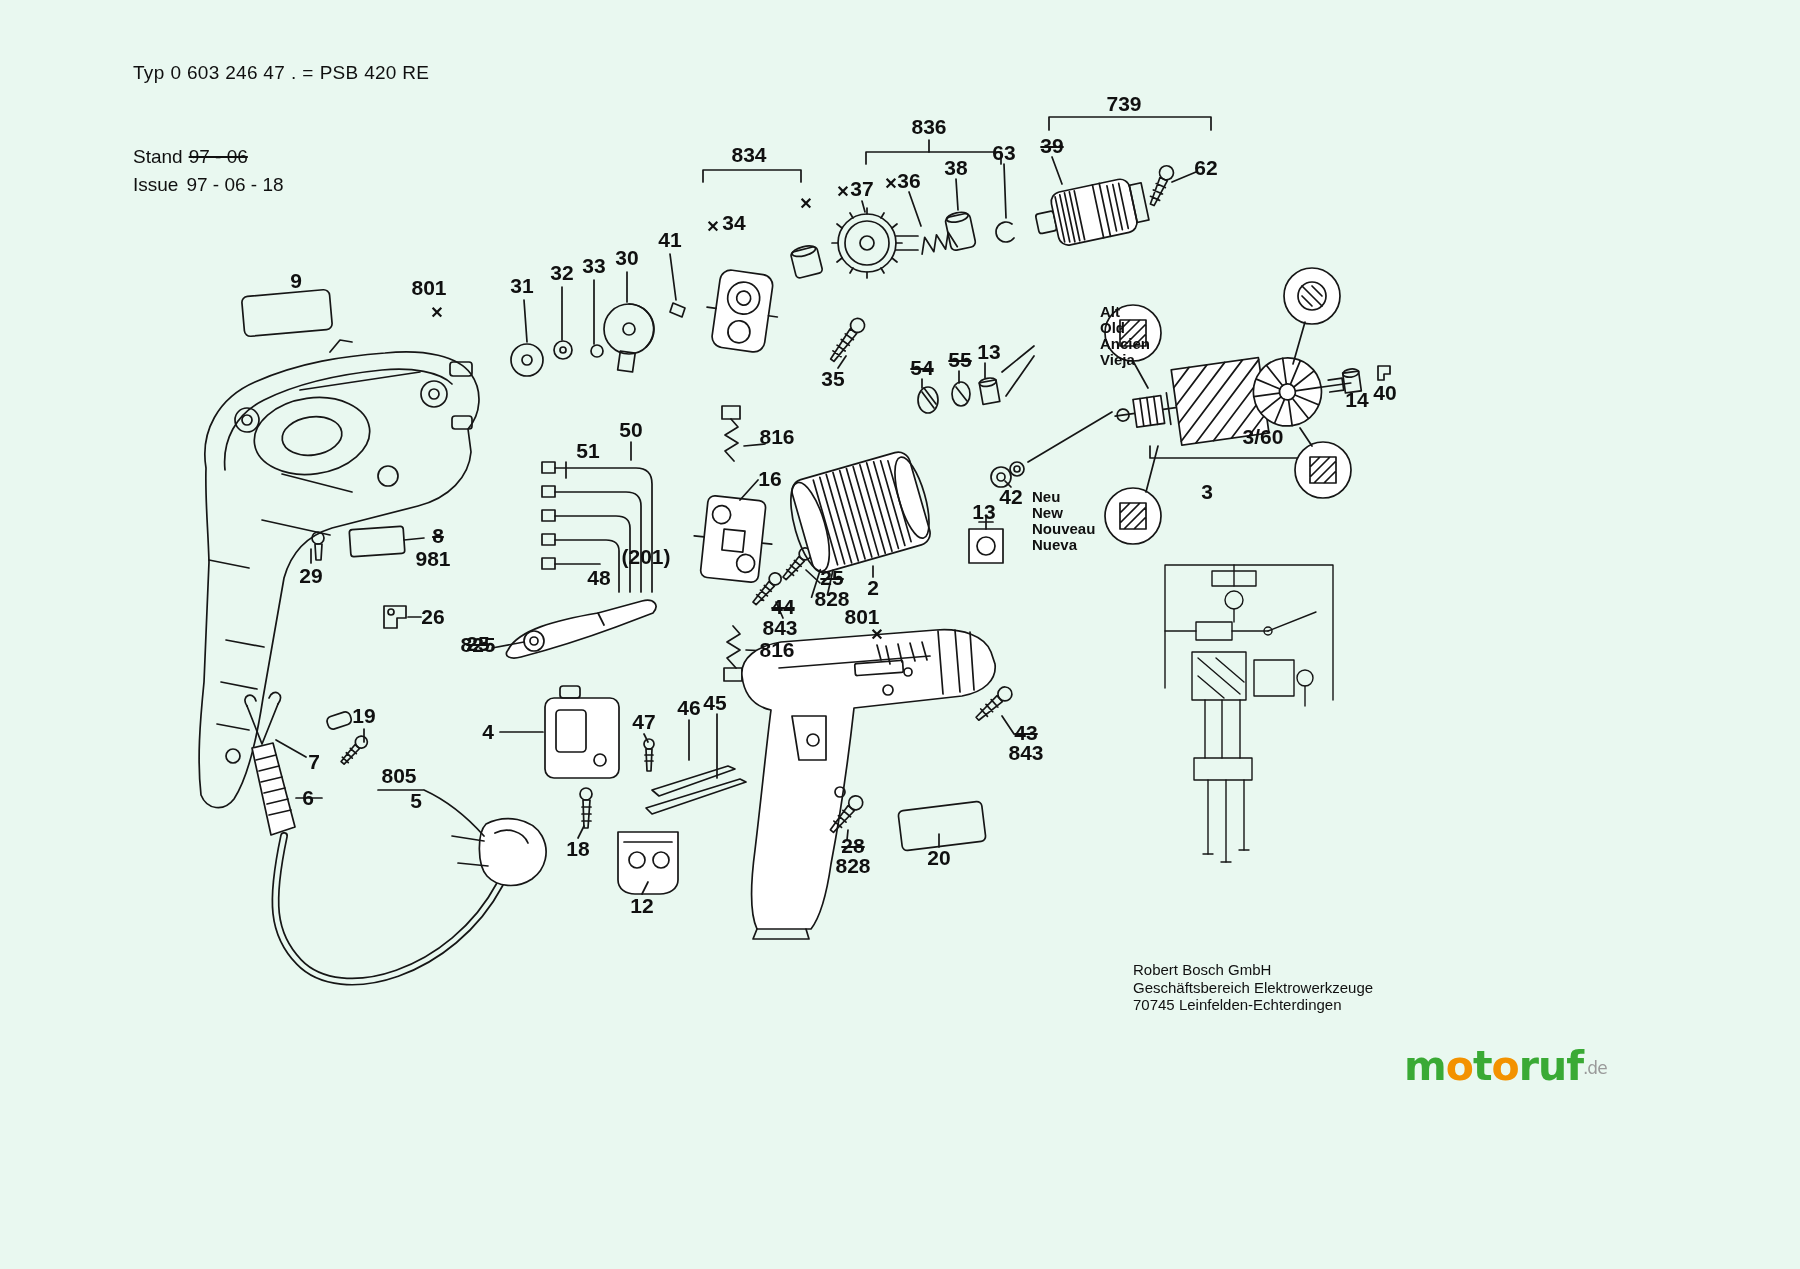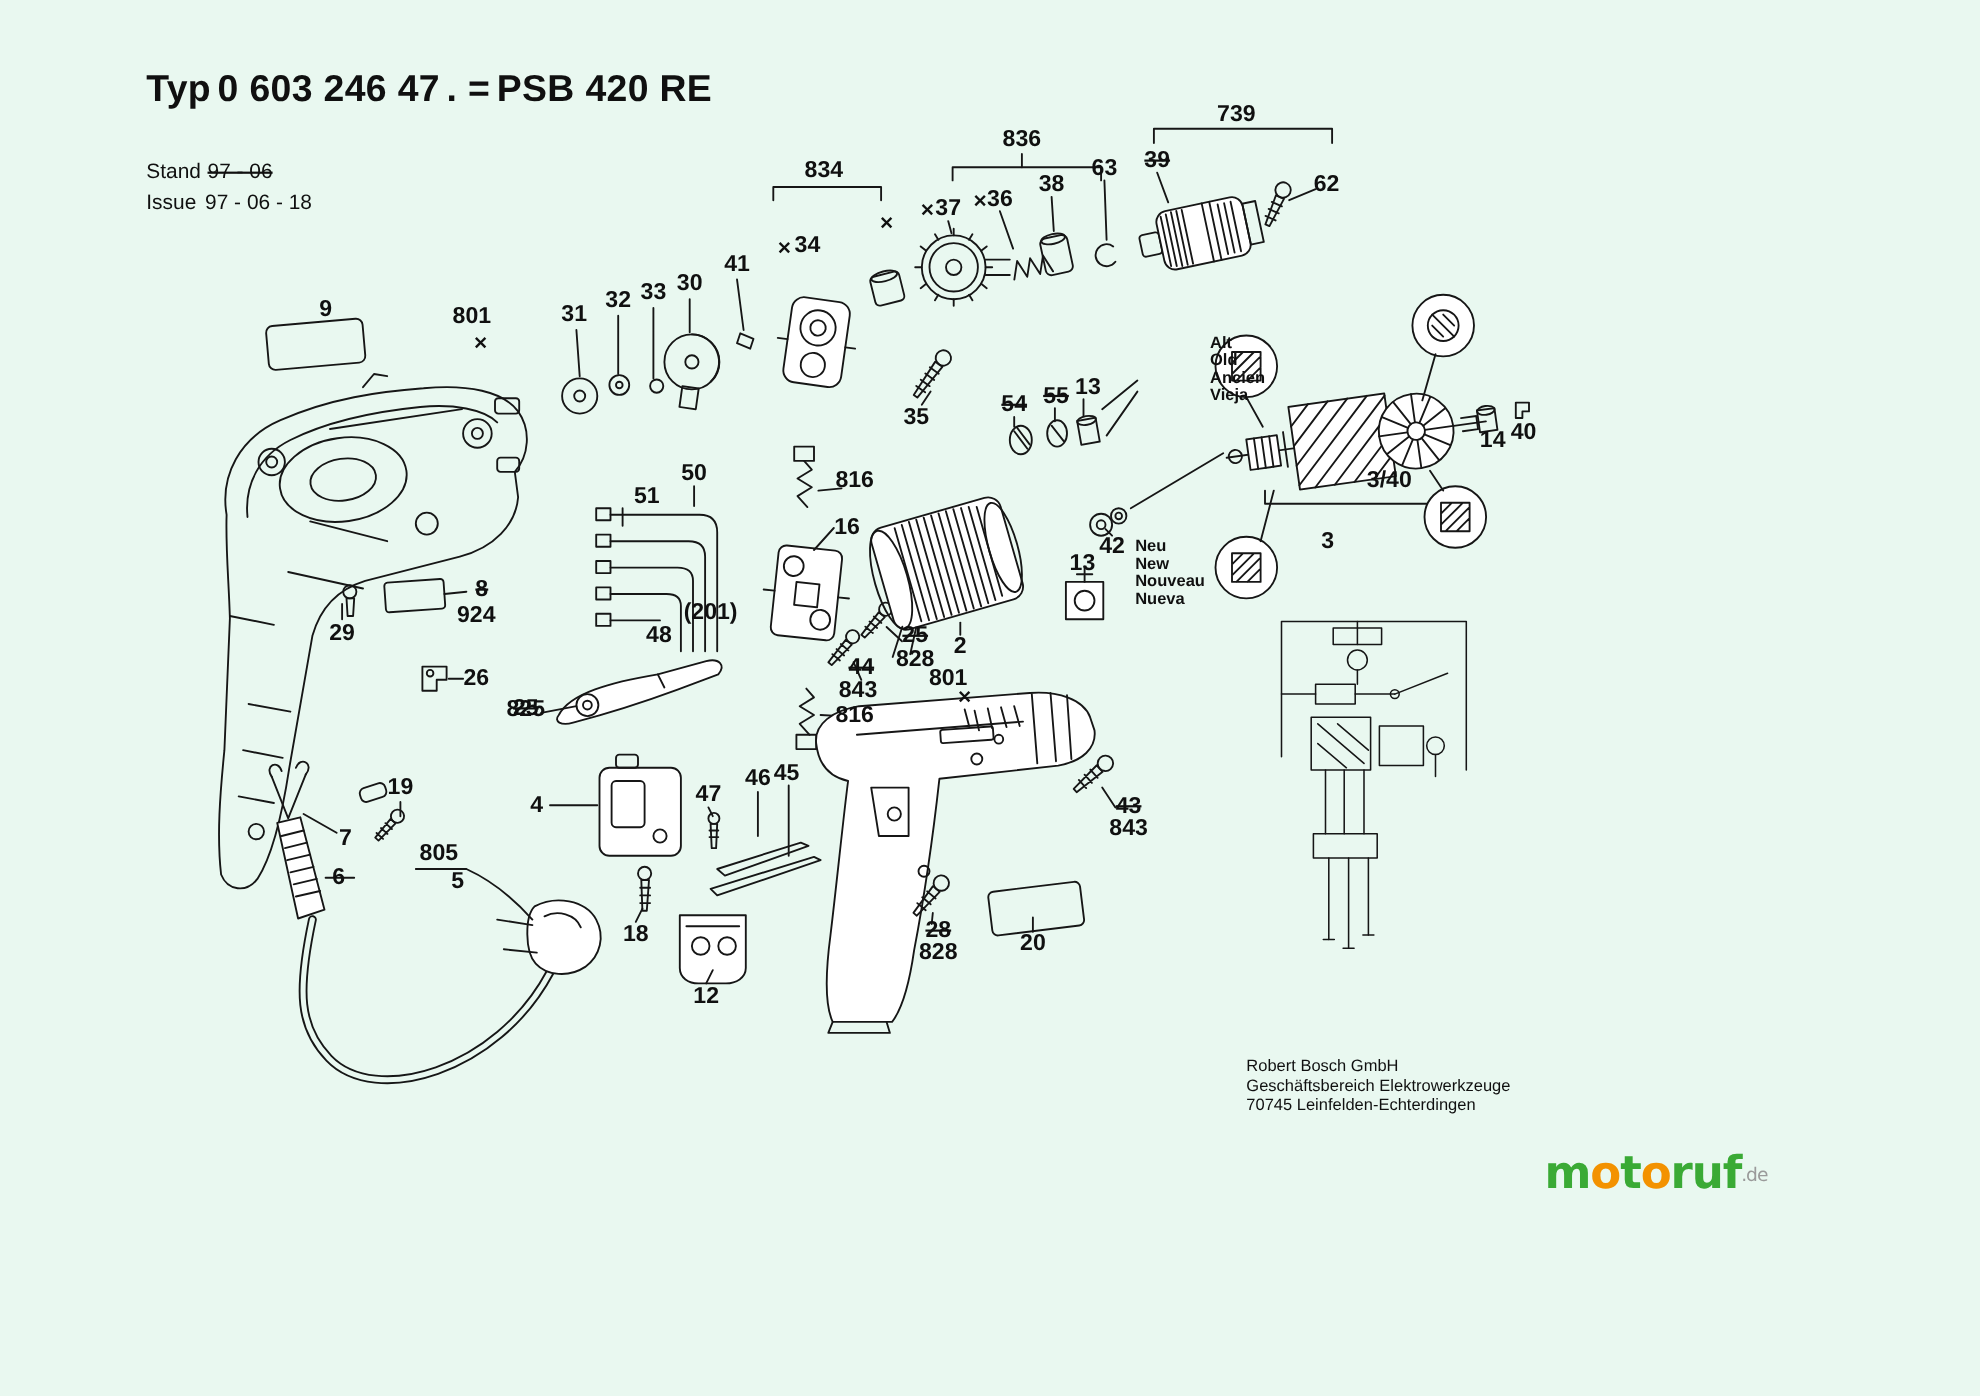--- a/index.html
+++ b/index.html
@@ -2,21 +2,21 @@
 <html><head>
 <meta charset="utf-8">
 <style>
   html,body{margin:0;padding:0;}
   #stage{position:relative;width:1800px;height:1269px;background:#e9f8f0;
          font-family:"Liberation Sans",sans-serif;color:#101010;overflow:hidden;}
   #drawing{position:absolute;left:0;top:0;}
   .plabel{position:absolute;transform:translate(-50%,-50%);font-size:21px;font-weight:700;white-space:nowrap;}
   .plabel.struck{text-decoration:line-through;text-decoration-thickness:2.2px;}
   .xmark{position:absolute;transform:translate(-50%,-50%);font-size:16px;font-weight:700;}
-  #title{position:absolute;left:133px;top:62px;font-size:34px;font-weight:700;letter-spacing:.3px;}
+  #title{position:absolute;left:133px;top:62px;font-size:19px;font-weight:400;letter-spacing:.3px;}
   #title span{margin-right:6px;}
   #stand{position:absolute;left:133px;top:146px;font-size:19px;}
   #stand .val{text-decoration:line-through;text-decoration-thickness:1.8px;padding:0 6px;}
   #issue{position:absolute;left:133px;top:174px;font-size:19px;}
   #issue span{margin-right:8px;}
   .lang-block{position:absolute;font-size:15px;font-weight:700;line-height:16px;}
   #legend-old{left:1100px;top:304px;}
   #legend-new{left:1032px;top:489px;}
   .foot-block{position:absolute;font-size:15px;line-height:17.5px;}
   #footer-notice{left:1133px;top:889px;}
@@ -352,30 +352,30 @@
       <div class="plabel" style="left: 562px; top: 273px;">32</div>
       <div class="plabel" style="left: 522px; top: 286px;">31</div>
       <div class="plabel" style="left: 296px; top: 281px;">9</div>
       <div class="plabel" style="left: 429px; top: 288px;">801</div>
       <div class="plabel" style="left: 833px; top: 379px;">35</div>
       <div class="plabel struck" style="left: 922px; top: 368px;">54</div>
       <div class="plabel struck" style="left: 960px; top: 360px;">55</div>
       <div class="plabel" style="left: 989px; top: 352px;">13</div>
       <div class="plabel" style="left: 1357px; top: 400px;">14</div>
       <div class="plabel" style="left: 1385px; top: 393px;">40</div>
-      <div class="plabel" style="left: 1263px; top: 437px;">3/40</div>
+      <div class="plabel" style="left: 1263px; top: 437px;">3/60</div>
       <div class="plabel" style="left: 1207px; top: 492px;">3</div>
       <div class="plabel" style="left: 631px; top: 430px;">50</div>
       <div class="plabel" style="left: 588px; top: 451px;">51</div>
       <div class="plabel" style="left: 777px; top: 437px;">816</div>
       <div class="plabel" style="left: 770px; top: 479px;">16</div>
       <div class="plabel" style="left: 1011px; top: 497px;">42</div>
       <div class="plabel" style="left: 984px; top: 512px;">13</div>
       <div class="plabel struck" style="left: 438px; top: 536px;">8</div>
-      <div class="plabel" style="left: 433px; top: 559px;">924</div>
+      <div class="plabel" style="left: 433px; top: 559px;">981</div>
       <div class="plabel" style="left: 311px; top: 576px;">29</div>
       <div class="plabel" style="left: 646px; top: 557px;">(201)</div>
       <div class="plabel" style="left: 599px; top: 578px;">48</div>
       <div class="plabel struck" style="left: 832px; top: 578px;">25</div>
       <div class="plabel" style="left: 832px; top: 599px;">828</div>
       <div class="plabel" style="left: 873px; top: 588px;">2</div>
       <div class="plabel struck" style="left: 783px; top: 607px;">44</div>
       <div class="plabel" style="left: 780px; top: 628px;">843</div>
       <div class="plabel" style="left: 862px; top: 617px;">801</div>
       <div class="plabel" style="left: 433px; top: 617px;">26</div>

